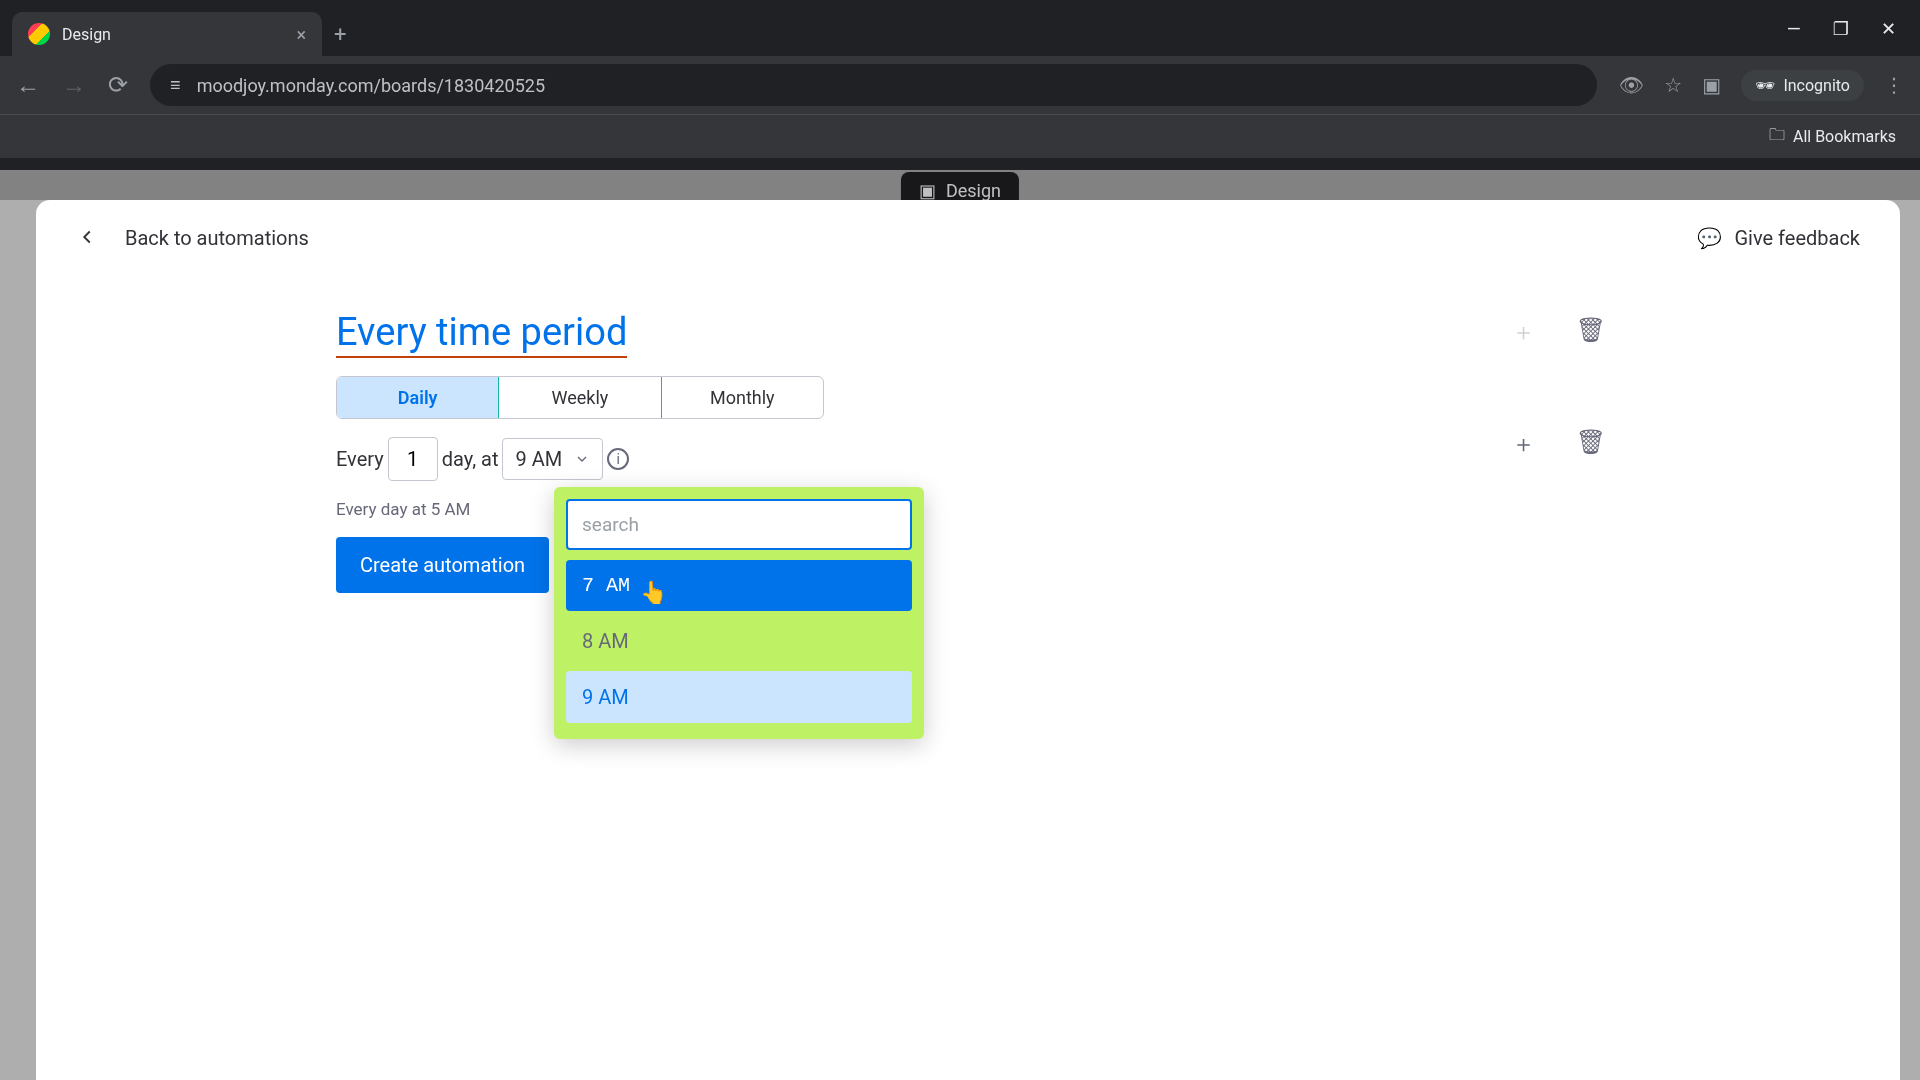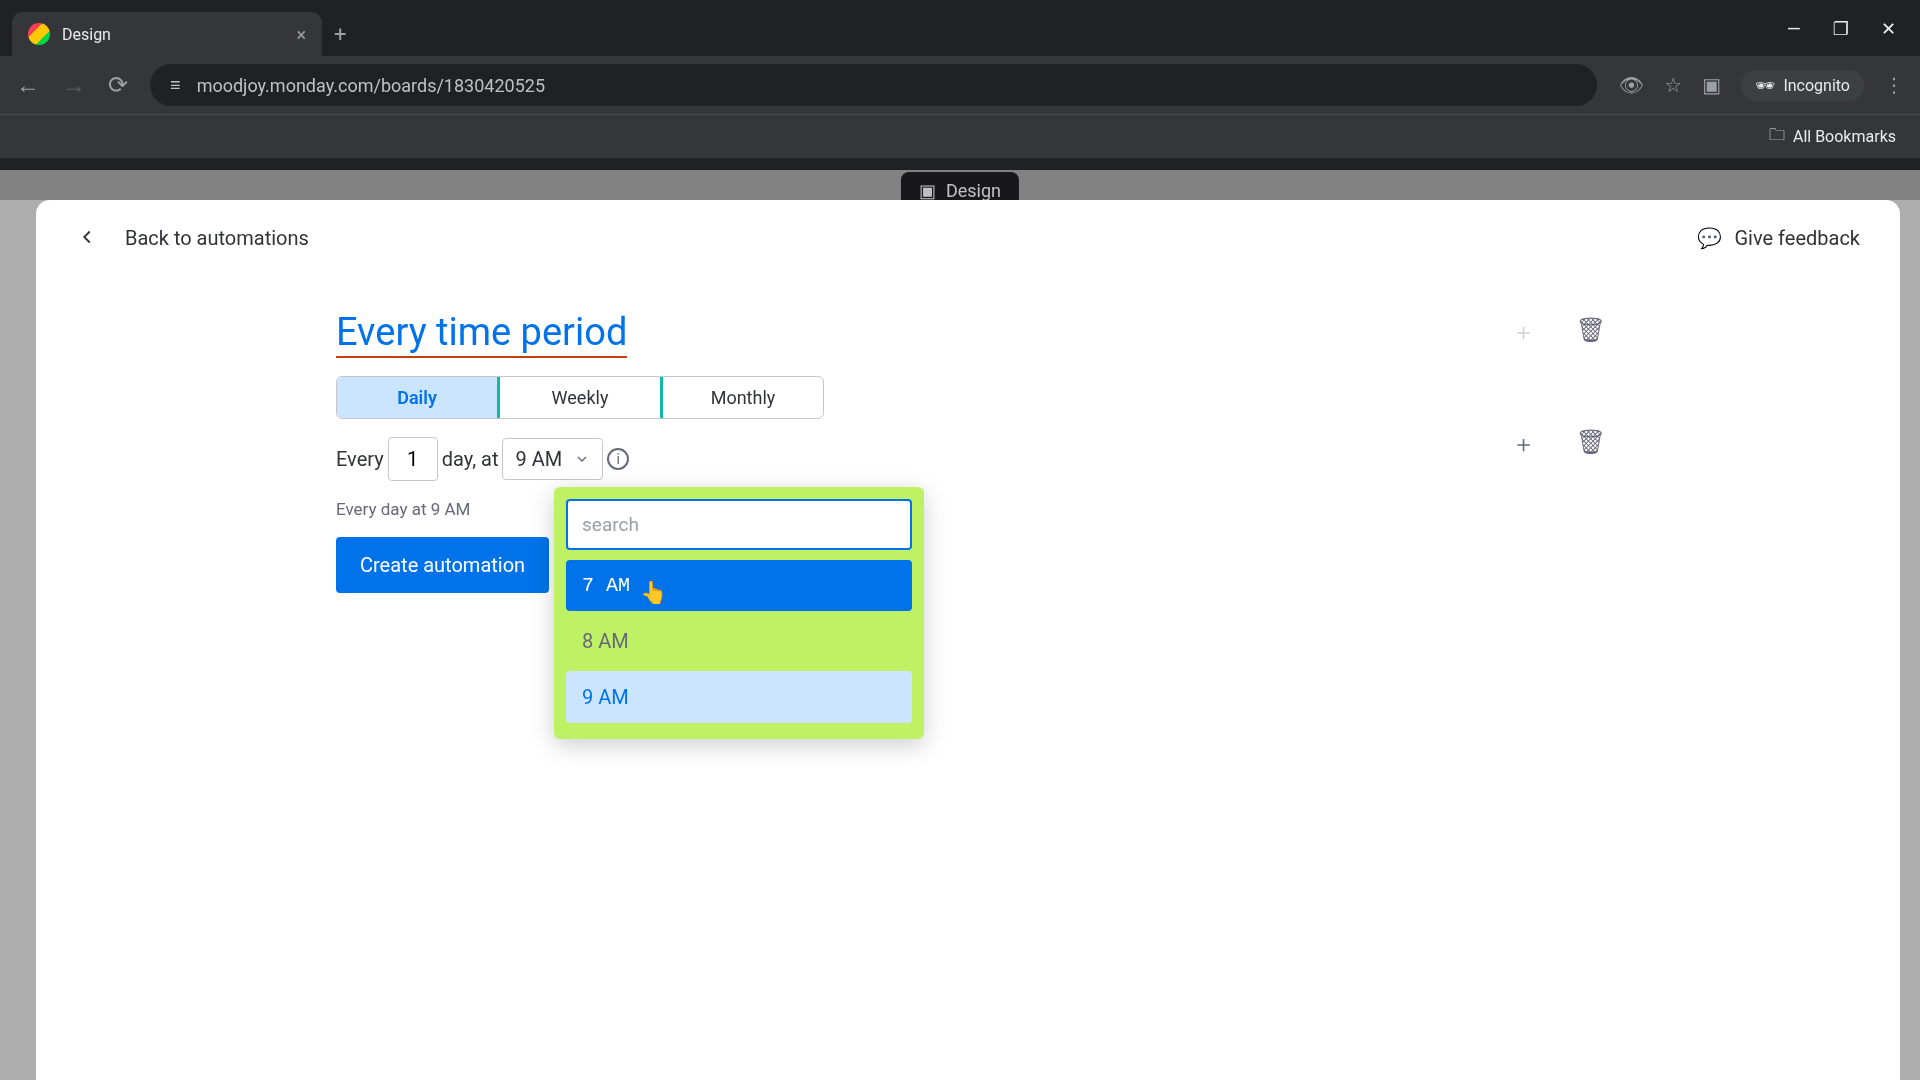--- a/index.html
+++ b/index.html
@@ -34,21 +34,21 @@
   .feedback-link { display: flex; align-items: center; gap: 12px; color: #323338; font-size: 20px; cursor: pointer; }
 
   .automation-block { margin-left: 260px; position: relative; width: 1300px; }
   .block-title { color: #0073ea; font-size: 38px; font-weight: 400; border-bottom: 2px solid #c2410c; display: inline-block; padding-bottom: 2px; margin-bottom: 18px; }
   .row-actions { position: absolute; right: 30px; display: flex; gap: 40px; }
   .row-actions.top { top: 6px; }
   .row-actions.mid { top: 118px; }
   .action-icon { color: #676879; font-size: 24px; cursor: pointer; }
 
   .period-tabs { display: flex; border: 1px solid #c5c7d0; border-radius: 6px; overflow: hidden; width: 488px; margin-bottom: 18px; }
-  .period-tab { flex: 1; text-align: center; padding: 10px 0; font-size: 18px; color: #323338; cursor: pointer; border-right: 3px solid #14b8a6; }
+  .period-tab { flex: 1; text-align: center; padding: 10px 0; font-size: 18px; color: #323338; cursor: pointer; border-right: 1px solid #14b8a6; }
   .period-tab:last-child { border-right: none; }
   .period-tab.active { background: #cce5ff; color: #0073ea; font-weight: 600; }
 
   .freq-row { display: flex; align-items: center; gap: 4px; font-size: 20px; color: #323338; margin-bottom: 18px; position: relative; }
   .freq-input { width: 50px; height: 44px; border: 1px solid #c5c7d0; border-radius: 4px; text-align: center; font-size: 20px; }
   .time-select { display: flex; align-items: center; gap: 12px; border: 1px solid #c5c7d0; border-radius: 4px; padding: 8px 12px; font-size: 20px; cursor: pointer; }
   .info-icon { width: 22px; height: 22px; border: 2px solid #676879; border-radius: 50%; display: flex; align-items: center; justify-content: center; font-size: 14px; color: #676879; cursor: pointer; }
 
   .summary { color: #676879; font-size: 17px; margin-bottom: 18px; }
   .create-btn { background: #0073ea; color: #fff; font-size: 20px; padding: 16px 24px; border: none; border-radius: 4px; cursor: pointer; }
@@ -167,18 +167,18 @@
       <div class="dropdown">
         <input class="dd-search" placeholder="search" style="">
         <div class="dd-list">
           <div class="dd-item highlight">7 AM</div>
           <div class="dd-item">8 AM</div>
           <div class="dd-item selected">9 AM</div>
         </div>
       </div>
     </div>
 
-    <div class="summary">Every day at 9 AM</div>
+    <div class="summary">Every day at 5 AM</div>
     <button class="create-btn">Create automation</button>
   </div>
 </div>
 
 <div class="cursor">👆</div>
 
 </body></html>

